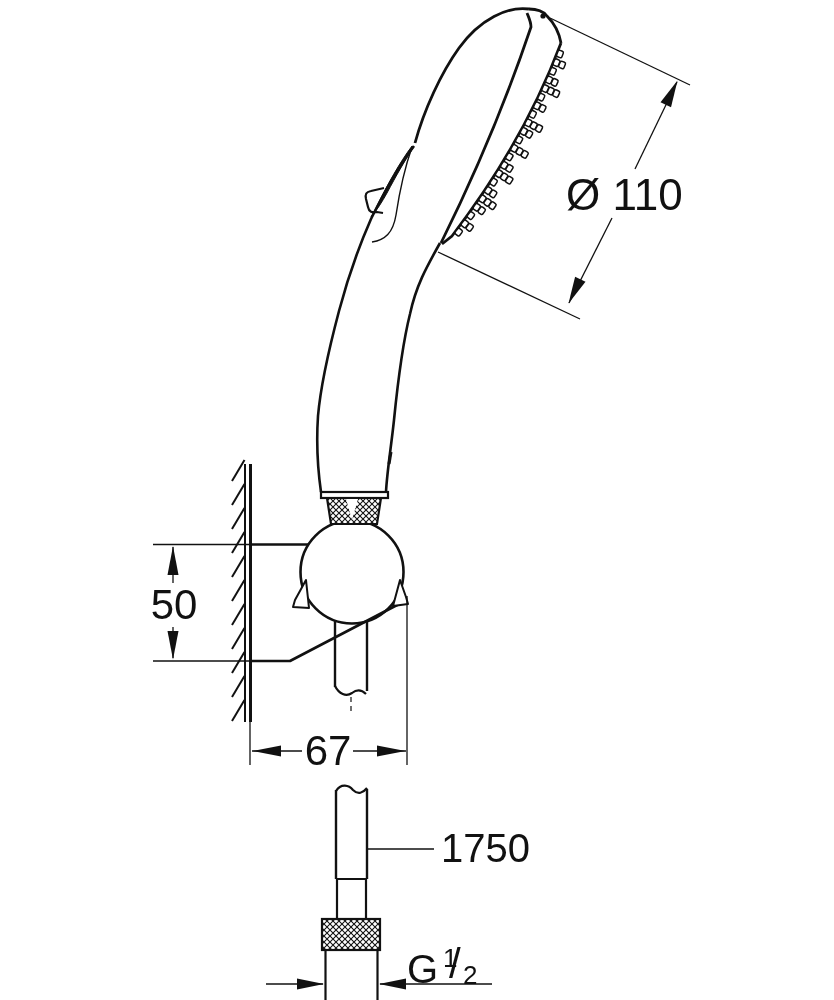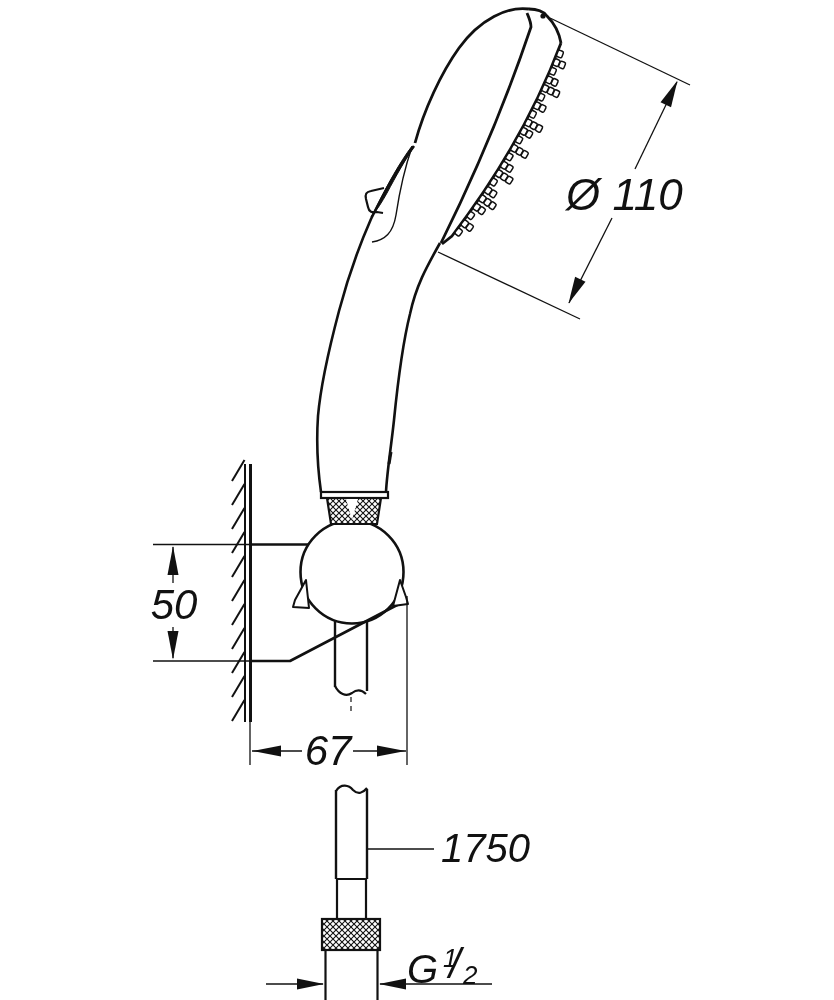--- a/index.html
+++ b/index.html
@@ -1,17 +1,17 @@
 <!DOCTYPE html>
 <html><head>
 <meta charset="utf-8">
 <style>
   html,body{margin:0;padding:0;background:#ffffff;}
   .stage{position:relative;width:834px;height:1000px;background:#ffffff;overflow:hidden;
-         font-family:"Liberation Sans", sans-serif;font-style:italic;}
+         font-family:"Liberation Sans", sans-serif;}
   svg{display:block}
   .dim-text{font-family:"Liberation Sans", sans-serif; fill:#111111;}
 </style>
 </head>
 <body>
 
 <div class="stage">
 <svg width="834" height="1000" viewBox="0 0 834 1000">
   <defs>
     <pattern id="knurl" patternUnits="userSpaceOnUse" width="6" height="6">

